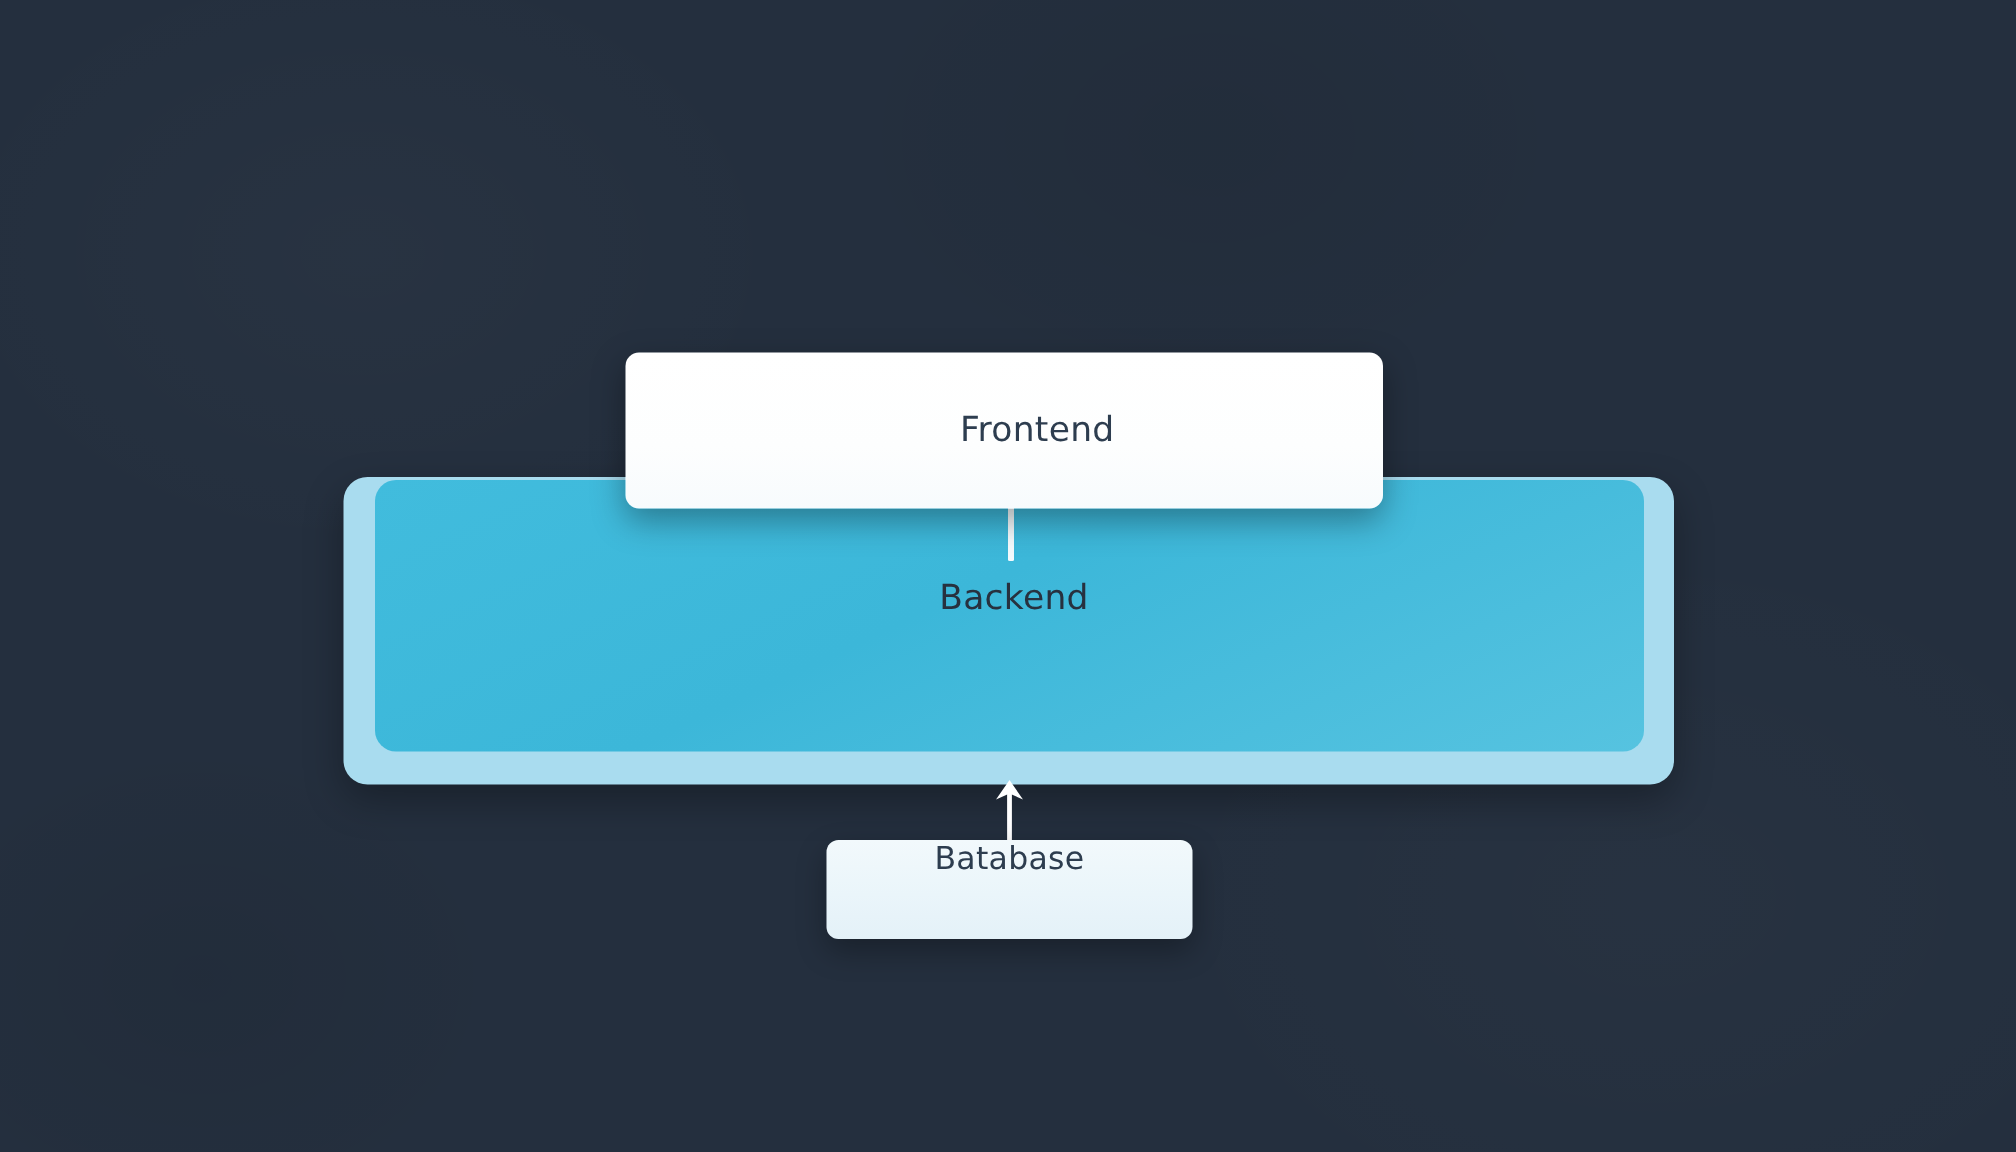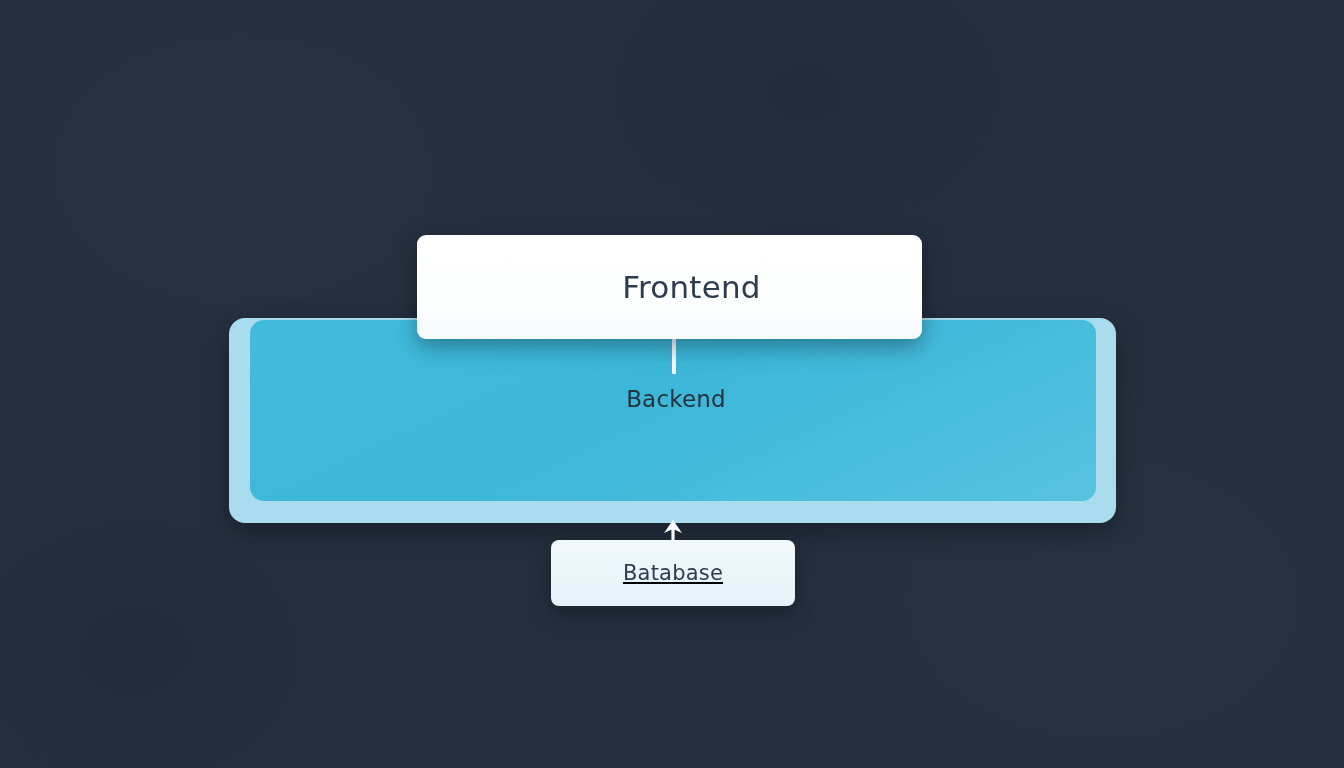--- a/index.html
+++ b/index.html
@@ -71,21 +71,21 @@
     width: 505px;
     height: 104px;
     background: linear-gradient(180deg, #ffffff 0%, #fdfefe 60%, #f7fbfd 100%);
     border-radius: 9px;
     box-shadow: 0 8px 22px rgba(0,0,0,0.34);
     display: flex;
     align-items: center;
     justify-content: center;
   }
   .node-frontend .node-text {
-    font-size: 31px;
+    font-size: 23px;
     color: #2d3d4f;
     letter-spacing: 0.2px;
     margin-left: 44px;
   }
 
   
   .link-frontend-backend {
     position: absolute;
     left: 672px;
     top: 336px;
@@ -114,30 +114,29 @@
   .node-note .note-line {
     font-size: 14px;
     color: #3a4450;
     letter-spacing: 0.1px;
   }
 
   
   .node-database {
     position: absolute;
     left: 551px;
-    top: 540px;
+    top: 560px;
     width: 244px;
     height: 66px;
     background: linear-gradient(180deg, #f2f9fc 0%, #eaf5fa 55%, #e4f1f8 100%);
     border-radius: 8px;
     box-shadow: 0 8px 20px rgba(0,0,0,0.30);
     display: flex;
-    align-items: center;
+    align-items: flex-start;
     justify-content: center;
-    text-decoration: underline;
   }
   .node-database .node-text {
     font-size: 21px;
     color: #2d3d4f;
     letter-spacing: 0.2px;
   }
 
   
   .link-database-backend {
     position: absolute;

